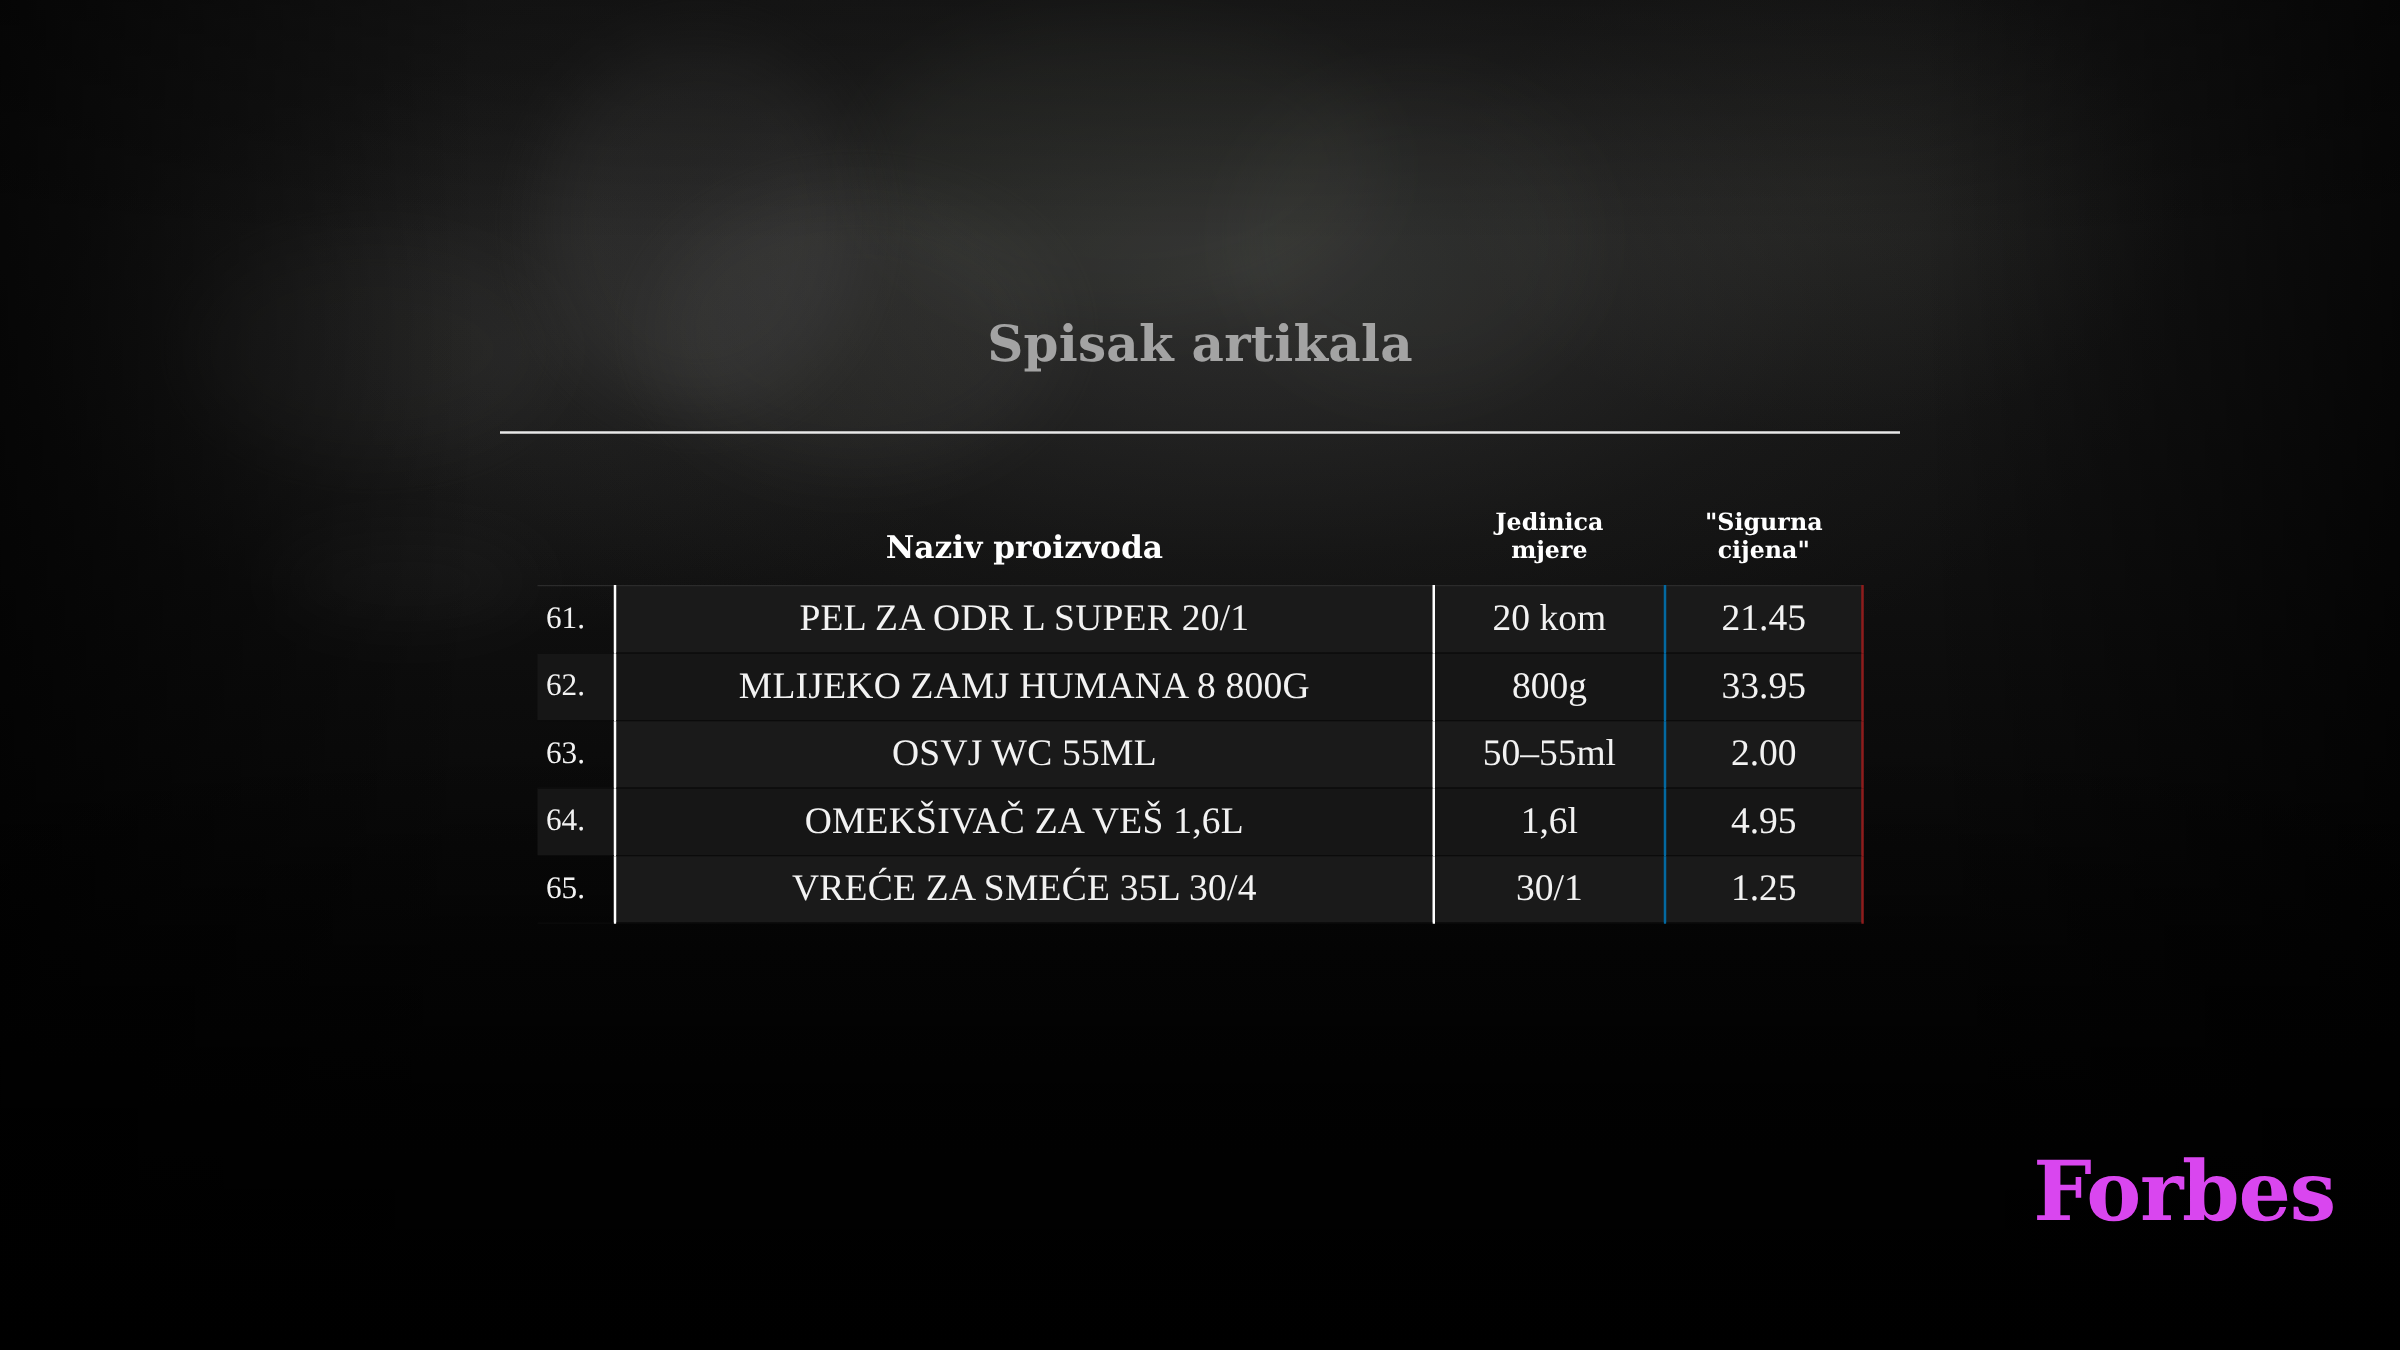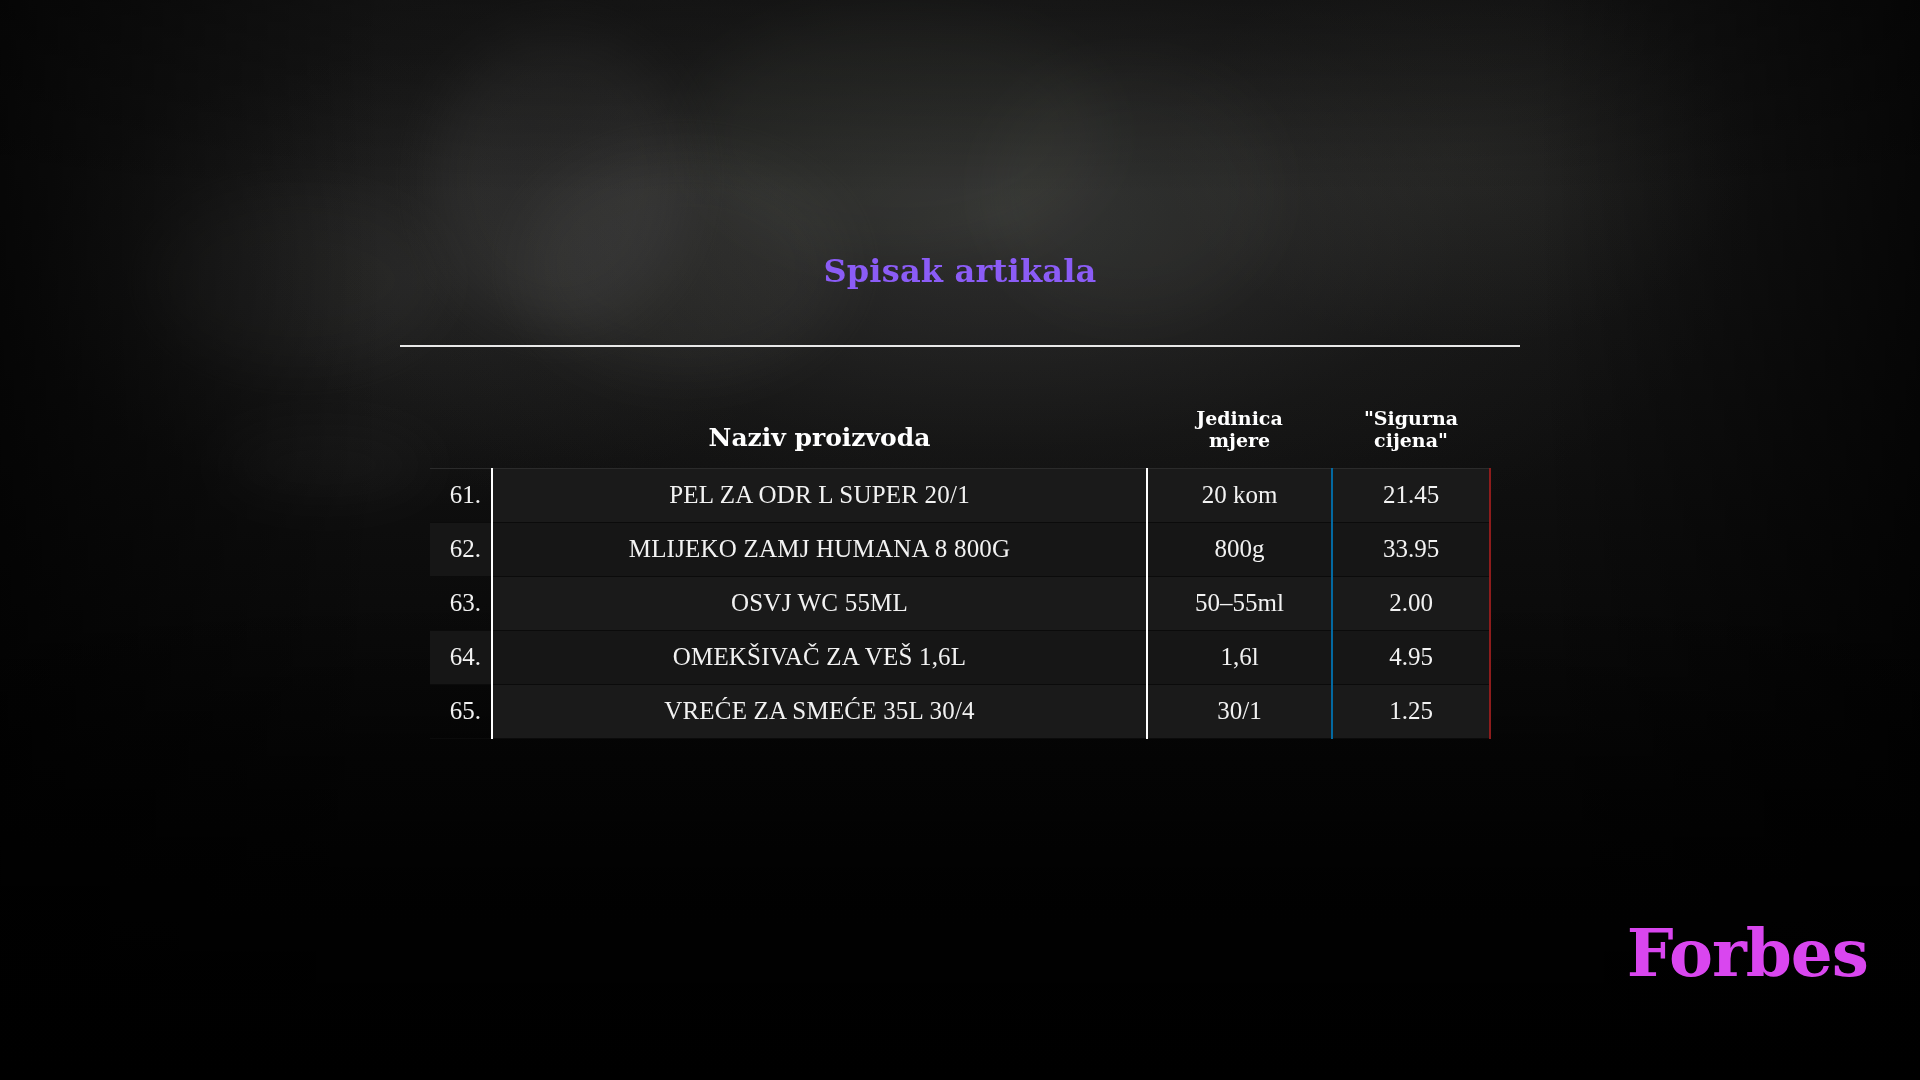--- a/index.html
+++ b/index.html
@@ -55,23 +55,23 @@
   }
 
   #title {
     position: absolute;
     top: 252px;
     left: 0;
     width: 1920px;
     text-align: center;
     font-family: "DejaVu Serif", "Liberation Serif", serif;
     font-weight: 700;
-    font-size: 32px;
+    font-size: 40px;
     letter-spacing: 0.2px;
-    color: #8b5cf6;
+    color: #a3a3a3;
   }
 
   #title-rule {
     position: absolute;
     top: 345px;
     left: 400px;
     width: 1120px;
     height: 2px;
     background: #e8e8e8;
   }
@@ -96,32 +96,32 @@
     color: #ffffff;
     padding-bottom: 16px;
     vertical-align: bottom;
   }
   th.col-idx   { width: 62px; }
   th.col-name  { width: 655px; font-size: 25px; }
   th.col-unit  { width: 185px; font-size: 19px; line-height: 1.15; font-weight: 700; }
   th.col-price { width: 158px; font-size: 19px; line-height: 1.15; font-weight: 700; }
 
   tbody td {
-    font-size: 25px;
+    font-size: 30px;
     font-weight: 400;
     color: #f2f2f2;
     height: 54px;
     background: #1a1a1a;
     border-bottom: 1px solid #0b0b0b;
   }
   tbody tr:nth-child(even) td { background: #161616; }
 
   td.c-idx {
     text-align: right;
-    padding-right: 10px;
+    padding-right: 23px;
     background: transparent;
     border-right: 2px solid #ffffff;
     font-size: 25px;
   }
   td.c-name {
     text-align: center;
     letter-spacing: 0.2px;
   }
   td.c-unit {
     text-align: center;

